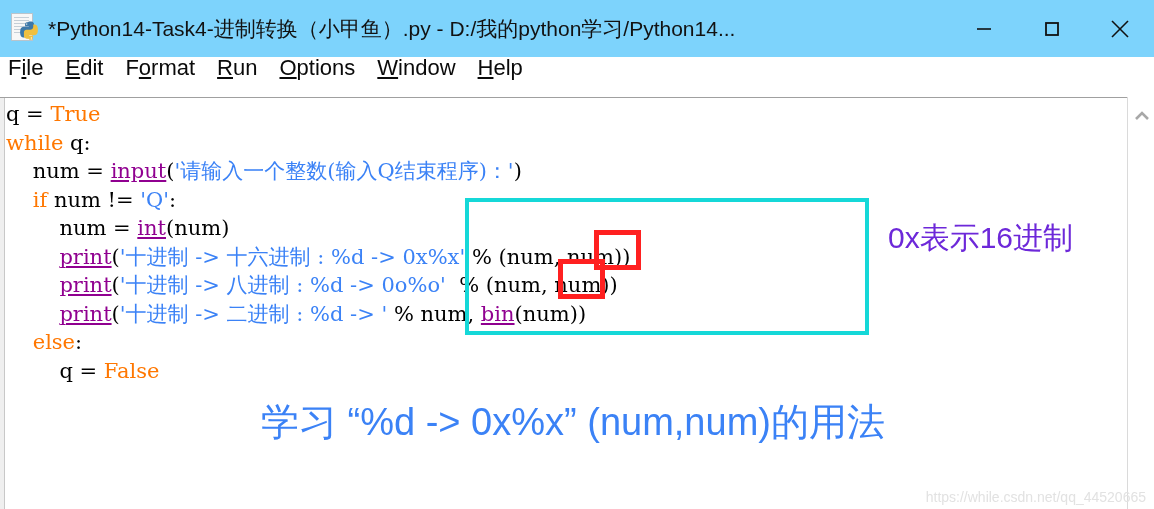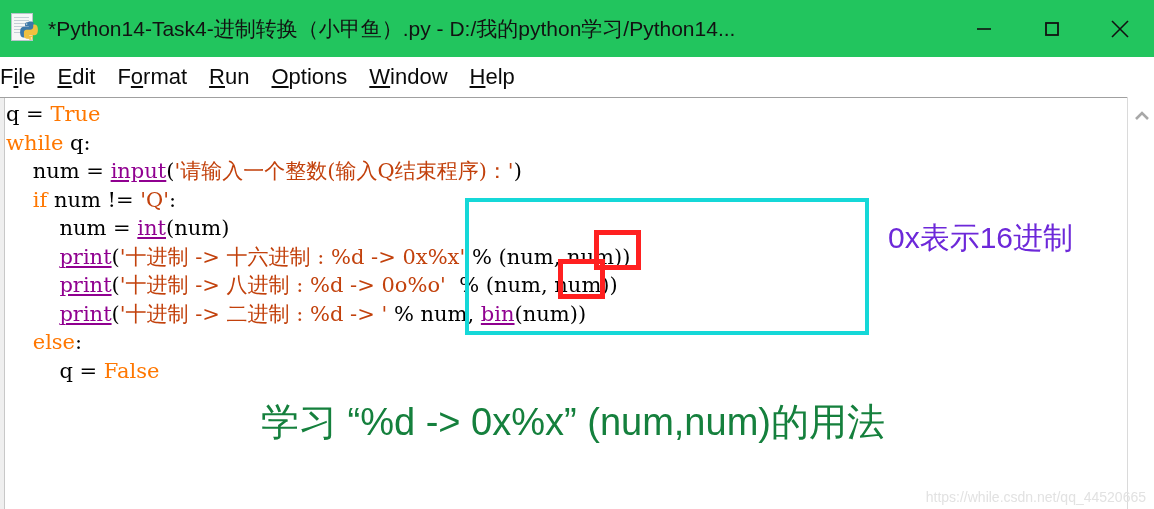--- a/index.html
+++ b/index.html
@@ -13,21 +13,21 @@
   #app {
     position: relative;
     width: 1154px; height: 509px;
     background: #ffffff;
   }
 
   
   .titlebar {
     position: absolute; left: 0; top: 0;
     width: 1154px; height: 57px;
-    background: #22c55e;
+    background: #7dd3fc;
     display: flex; align-items: center;
   }
   .title-icon {
     width: 34px; height: 34px;
     margin-left: 8px; margin-right: 6px;
     position: relative; flex: 0 0 auto;
   }
   .title-icon .doc {
     position: absolute; left: 3px; top: 1px;
     width: 22px; height: 28px;
@@ -58,22 +58,22 @@
     width: 68px; height: 57px;
     display: flex; align-items: center; justify-content: center;
   }
   .winbtn svg { display: block; }
 
   
   .menubar {
     position: absolute; left: 0; top: 57px;
     width: 1154px; height: 40px;
     background: #ffffff;
-    display: flex; align-items: center;
-    padding-left: 0;
+    display: flex; align-items: flex-start;
+    padding-left: 8px;
   }
   .menu-item {
     font-size: 22px;
     color: #0a0a0a;
     margin-right: 22px;
     white-space: nowrap;
     line-height: 1;
   }
   .menu-item u { text-decoration: underline; text-underline-offset: 2px; }
 
@@ -94,21 +94,21 @@
     position: absolute; left: 6px; top: 2px;
     width: 935px;
     font-family: "DejaVu Serif", "Liberation Serif", serif;
     font-size: 21px;
     line-height: 28.5px;
     white-space: pre;
     color: #000000;
   }
   .kw   { color: #ff7700; }
   .bi   { color: #900090; text-decoration: underline; }
-  .str  { color: #c2410c; }
+  .str  { color: #3b82f6; }
   .norm { color: #000000; }
 
   
   .vscroll {
     position: absolute; right: 0; top: 97px;
     width: 27px; height: 412px;
     background: #ffffff;
     border-left: 1px solid #dadada;
   }
   .vscroll .arrow-up {
@@ -149,21 +149,21 @@
   }
   #red-note-1 { top: 218px; }
   #red-note-2 { top: 259px; }
 
   
   .cyan-caption {
     position: absolute;
     left: 261px; top: 398px;
     font-family: "Liberation Sans", sans-serif;
     font-size: 38px;
-    color: #15803d;
+    color: #3b82f6;
     white-space: nowrap;
     line-height: 48px;
   }
 
   
   .watermark {
     position: absolute;
     right: 8px; bottom: 4px;
     font-family: "Liberation Sans", sans-serif;
     font-size: 14px;

